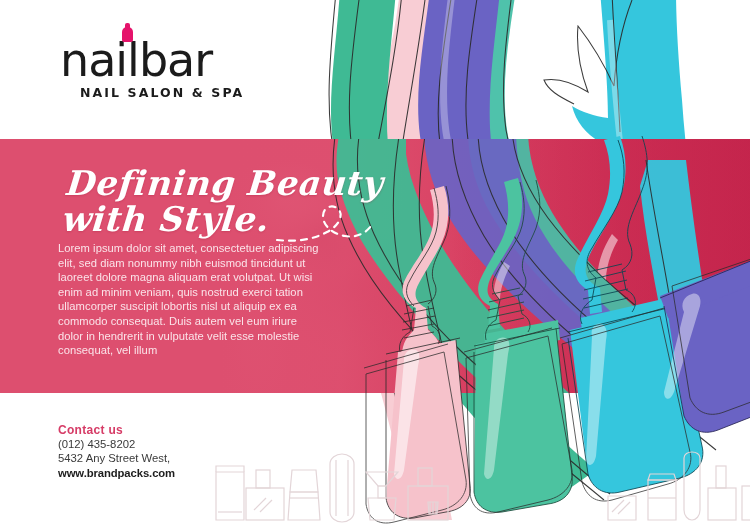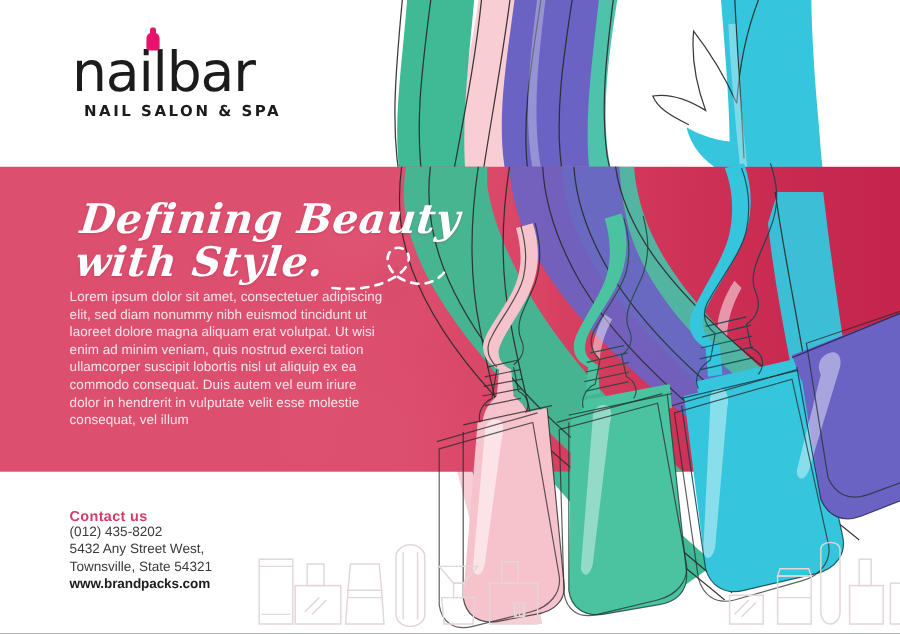--- a/index.html
+++ b/index.html
@@ -59,21 +59,21 @@
     border-radius:5px 5px 2px 2px;
   }
   .logo-dot:after{
     content:""; position:absolute; left:3px; top:-4px;
     width:5px; height:5px; background:#e5136b; border-radius:2px 2px 0 0;
   }
   .logo-sub {
     font-family:"DejaVu Sans", sans-serif;
     font-size:12.5px; font-weight:bold;
     letter-spacing:2.1px; color:#1b1b1b;
-    margin-top:1px; margin-left:10px;text-align:center;
+    margin-top:1px; margin-left:20px;text-align:center;
   }
 
   
   .headline {
     position:absolute; left:65px; top:165px;
     font-family:"DejaVu Serif", serif;
     font-style:italic; font-weight:bold;
     font-size:34px; line-height:36px;
     color:#ffffff;
     letter-spacing:.5px;
@@ -375,18 +375,17 @@
     </svg>
   </div>
 
   <div class="body-copy">Lorem ipsum dolor sit amet, consectetuer adipiscing elit, sed diam nonummy nibh euismod tincidunt ut laoreet dolore magna aliquam erat volutpat. Ut wisi enim ad minim veniam, quis nostrud exerci tation ullamcorper suscipit lobortis nisl ut aliquip ex ea commodo consequat. Duis autem vel eum iriure dolor in hendrerit in vulputate velit esse molestie consequat, vel illum</div>
 
   <div class="contact">
     <div class="contact-head">Contact us</div>
     <div class="contact-lines">
       <div>(012) 435-8202</div>
       <div>5432 Any Street West,</div>
-      <div>Townsville, State 54321</div>
       <div class="contact-web">www.brandpacks.com</div>
     </div>
   </div>
 
 </div>
 
 </body></html>

